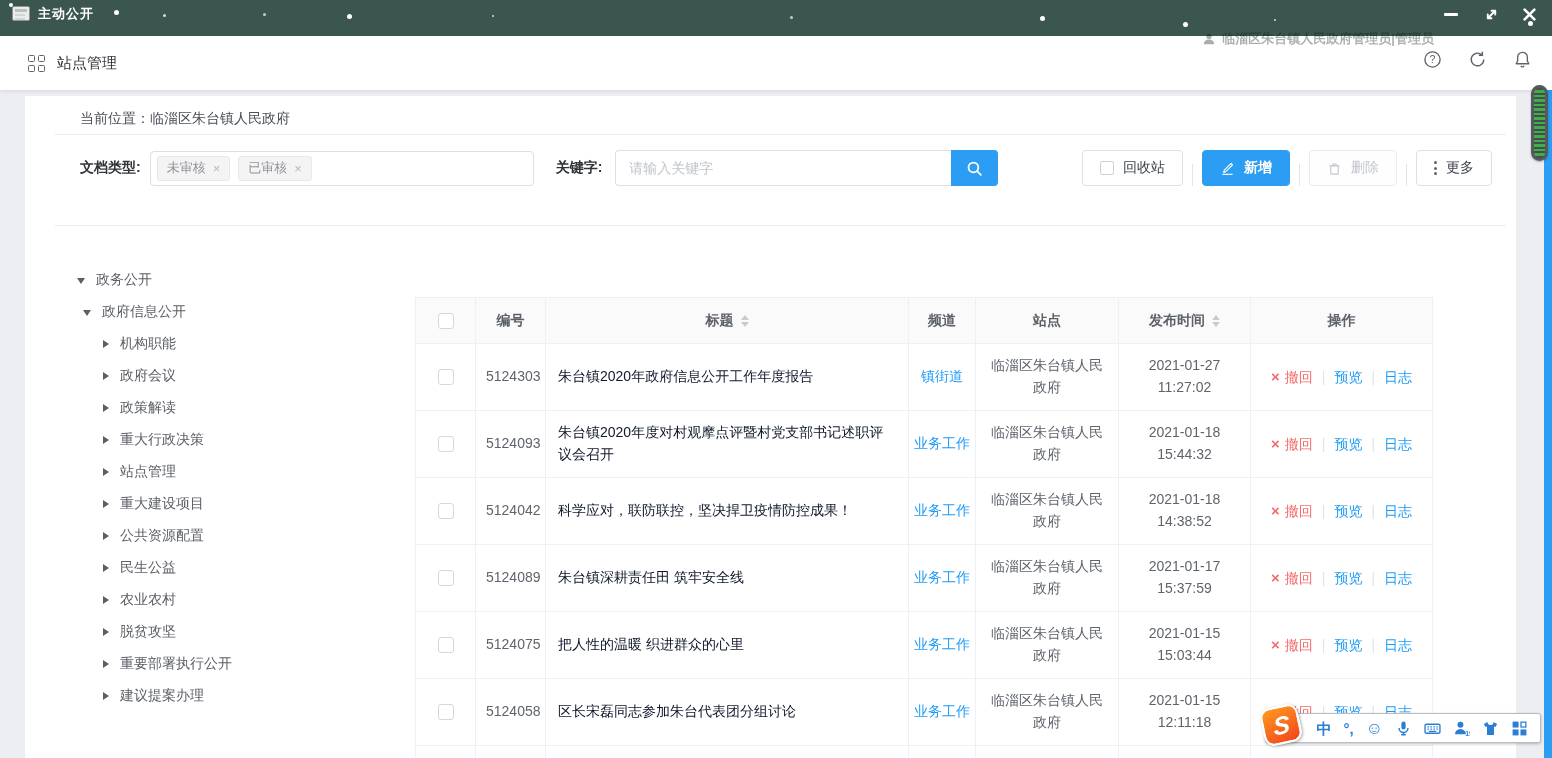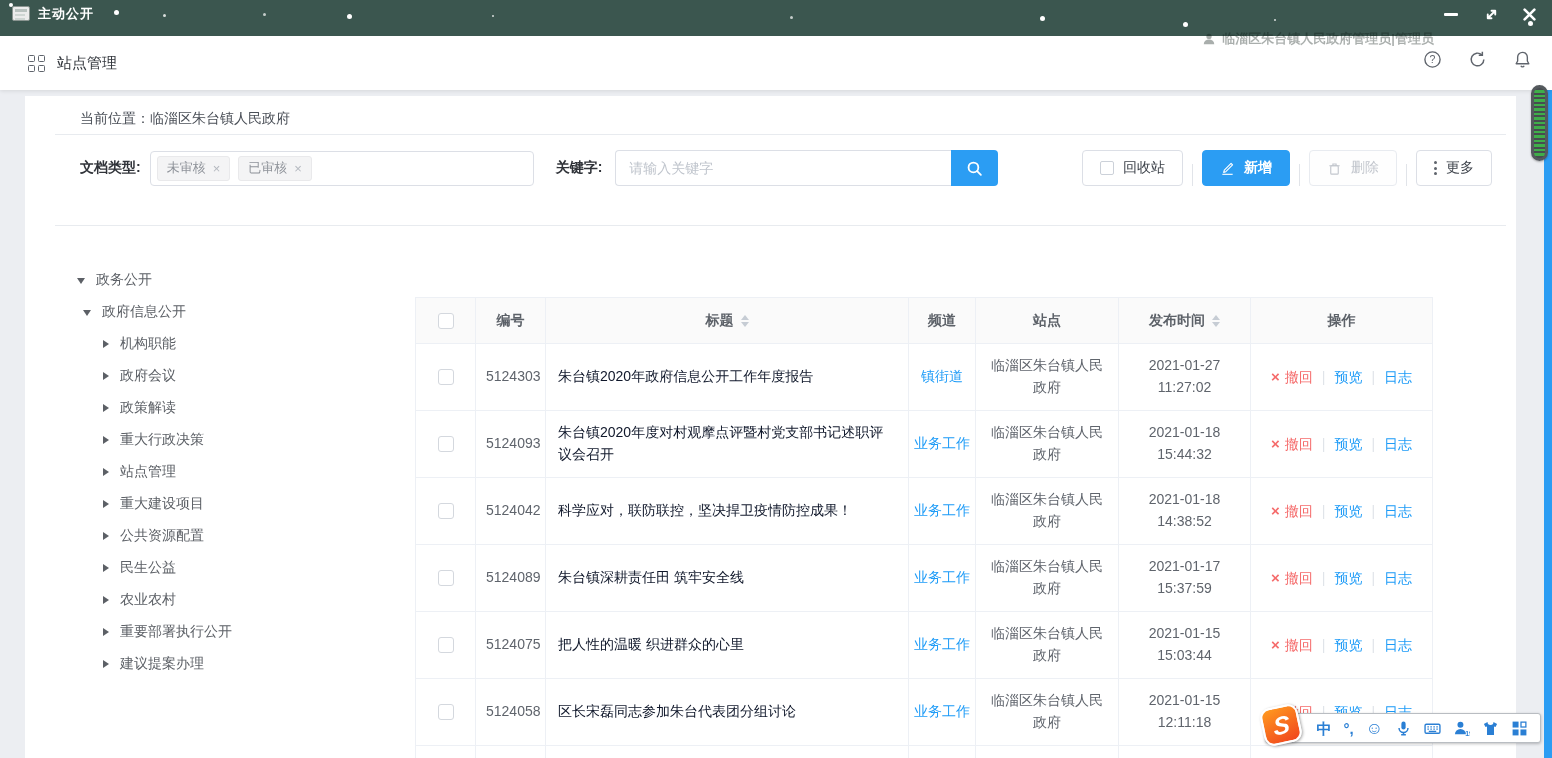--- a/index.html
+++ b/index.html
@@ -281,20 +281,24 @@
         <div class="tree-item lvl-3">
           <span class="caret st-collapsed"></span>
           <span>民生公益</span>
         </div>
 
         <div class="tree-item lvl-3">
           <span class="caret st-collapsed"></span>
           <span>农业农村</span>
         </div>
 
+        <div class="tree-item lvl-3">
+          <span class="caret st-collapsed"></span>
+          <span>脱贫攻坚</span>
+        </div>
 
         <div class="tree-item lvl-3">
           <span class="caret st-collapsed"></span>
           <span>重要部署执行公开</span>
         </div>
 
         <div class="tree-item lvl-3">
           <span class="caret st-collapsed"></span>
           <span>建议提案办理</span>
         </div>

